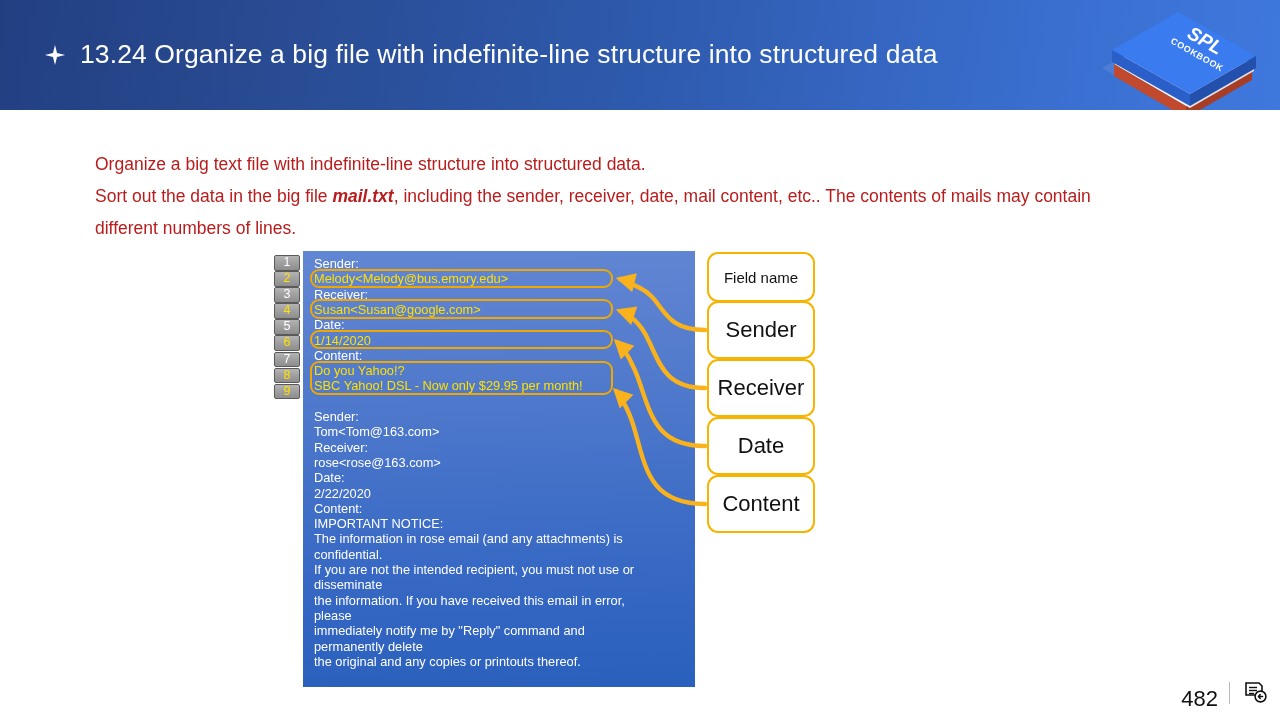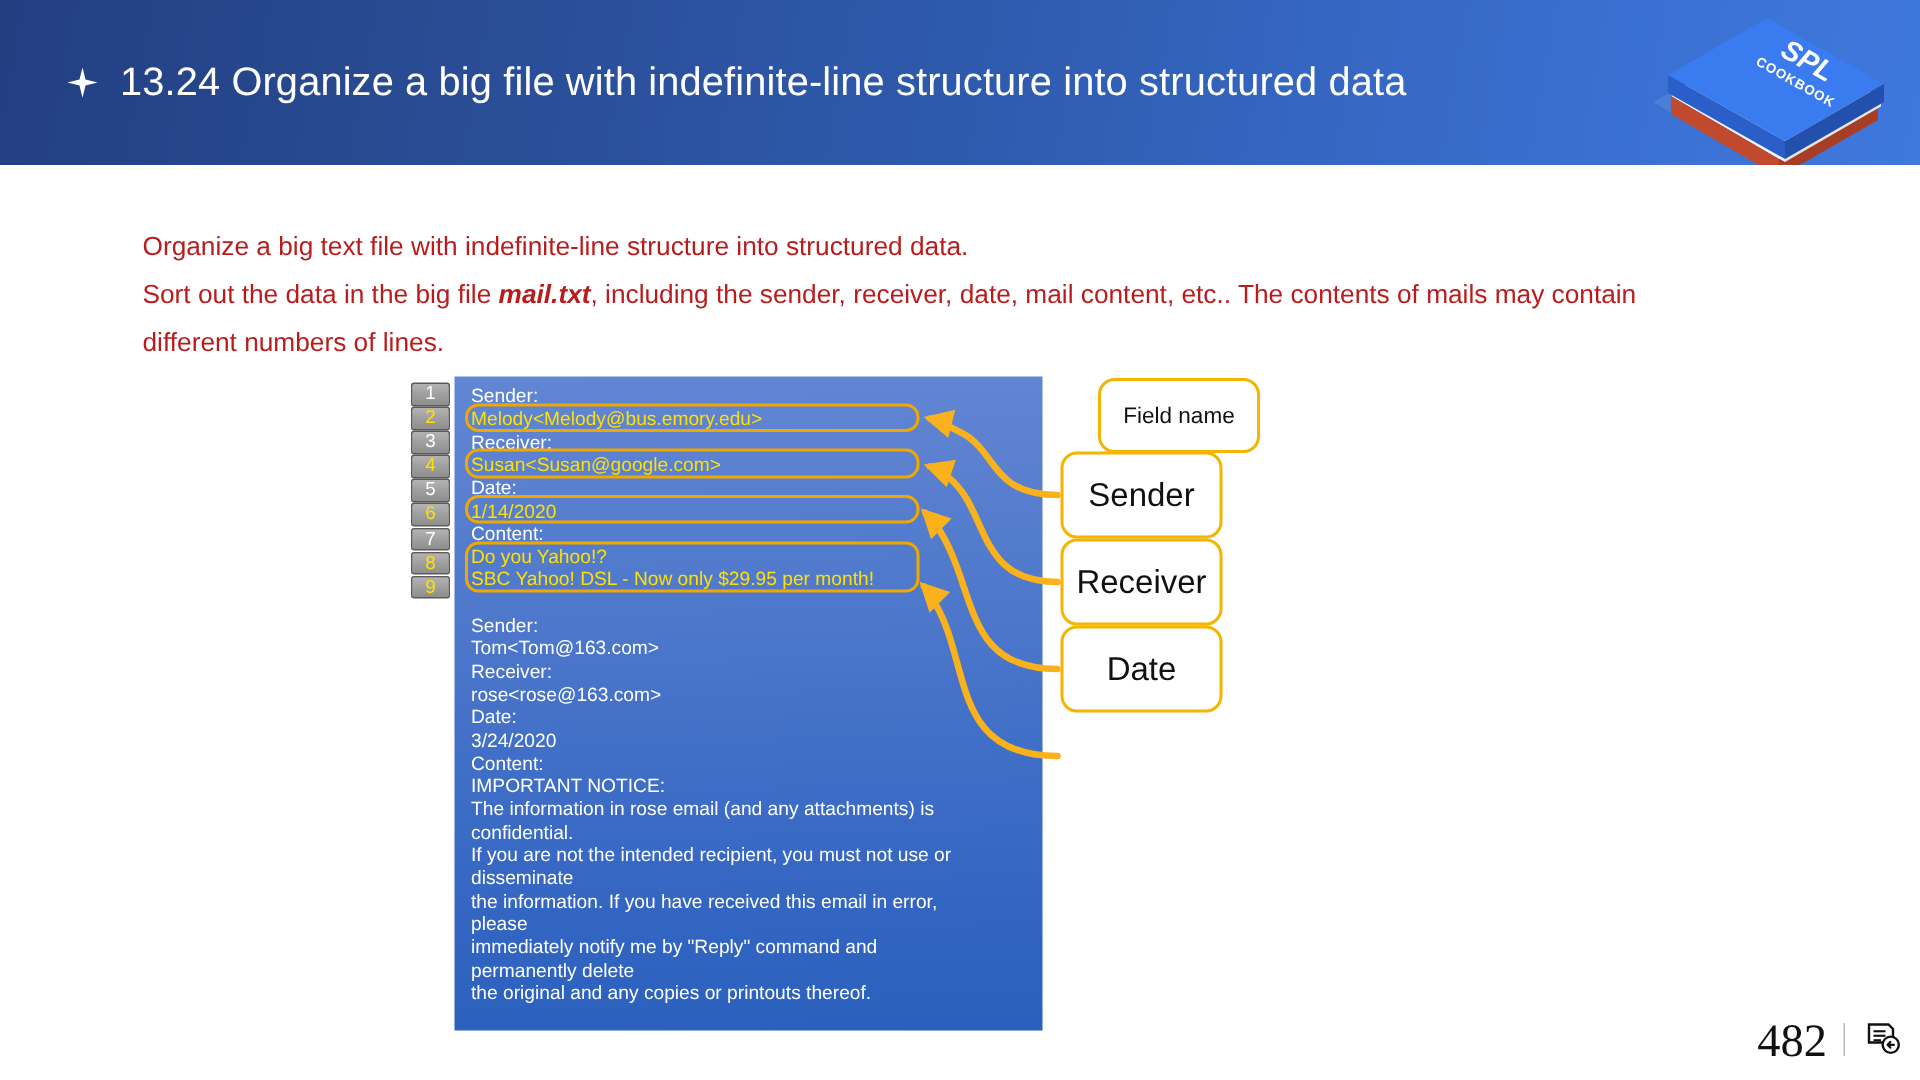--- a/index.html
+++ b/index.html
@@ -129,42 +129,42 @@
     position: absolute;
     background: #ffffff;
     border: 2.6px solid #f4b400;
     border-radius: 11px;
     display: flex;
     align-items: center;
     justify-content: center;
     color: #111111;
     font-family: "Liberation Sans", sans-serif;
   }
-  #legend-field  { left: 707px; top: 252px; width: 108px; height: 50px; font-size: 15px; margin-left: 25px; }
+  #legend-field  { left: 707px; top: 252px; width: 108px; height: 50px; font-size: 15px; }
   #legend-sender { left: 707px; top: 301px; width: 108px; height: 58px; font-size: 22px; }
   #legend-recv   { left: 707px; top: 359px; width: 108px; height: 58px; font-size: 22px; }
   #legend-date   { left: 707px; top: 417px; width: 108px; height: 58px; font-size: 22px; }
   #legend-cont   { left: 707px; top: 475px; width: 108px; height: 58px; font-size: 22px; }
 
   
   #arrows {
     position: absolute;
     left: 0; top: 0;
     width: 1280px; height: 720px;
     pointer-events: none;
   }
 
   
   #page-num {
     position: absolute;
     right: 62px;
     bottom: 8px;
-    font-size: 31px;
+    font-size: 22px;
     color: #111111;
-    font-family: Liberation Serif, serif;
+    font-family: Liberation Sans, sans-serif;
   }
   #footer-sep {
     position: absolute;
     right: 50px;
     bottom: 16px;
     width: 1px;
     height: 22px;
     background: #b9b9b9;
   }
   #footer-icon {
@@ -236,21 +236,21 @@
       <div class="mline" style="top: 66.2px;">Date:</div>
       <div class="mline y" style="top: 81.5px;">1/14/2020</div>
       <div class="mline" style="top: 96.8px;">Content:</div>
       <div class="mline y" style="top: 112.1px;">Do you Yahoo!?</div>
       <div class="mline y" style="top: 127.4px;">SBC Yahoo! DSL - Now only $29.95 per month!</div>
       <div class="mline" style="top: 158px;">Sender:</div>
       <div class="mline" style="top: 173.3px;">Tom&lt;Tom@163.com&gt;</div>
       <div class="mline" style="top: 188.6px;">Receiver:</div>
       <div class="mline" style="top: 203.9px;">rose&lt;rose@163.com&gt;</div>
       <div class="mline" style="top: 219.2px;">Date:</div>
-      <div class="mline" style="top: 234.5px;">3/24/2020</div>
+      <div class="mline" style="top: 234.5px;">2/22/2020</div>
       <div class="mline" style="top: 249.8px;">Content:</div>
       <div class="mline" style="top: 265.1px;">IMPORTANT NOTICE:</div>
       <div class="mline" style="top: 280.4px;">The information in rose email (and any attachments) is</div>
       <div class="mline" style="top: 295.7px;">confidential.</div>
       <div class="mline" style="top: 311px;">If you are not the intended recipient, you must not use or</div>
       <div class="mline" style="top: 326.3px;">disseminate</div>
       <div class="mline" style="top: 341.6px;">the information. If you have received this email in error,</div>
       <div class="mline" style="top: 356.9px;">please</div>
       <div class="mline" style="top: 372.2px;">immediately notify me by "Reply" command and</div>
       <div class="mline" style="top: 387.5px;">permanently delete</div>
@@ -266,20 +266,23 @@
   </div>
   <div class="legend" id="legend-sender">
     <span>Sender</span>
   </div>
   <div class="legend" id="legend-recv">
     <span>Receiver</span>
   </div>
   <div class="legend" id="legend-date">
     <span>Date</span>
   </div>
+  <div class="legend" id="legend-cont">
+    <span>Content</span>
+  </div>
 
   <svg id="arrows" viewBox="0 0 1280 720">
     <defs>
       <marker id="ah" markerWidth="5" markerHeight="5" refX="3.6" refY="2.5" orient="auto" markerUnits="strokeWidth">
         <path d="M0.2,0.3 L4.6,2.5 L0.2,4.7 Z" fill="#f9b21b"></path>
       </marker>
     </defs>
     <g fill="none" stroke="#f9b21b" stroke-width="4.4" stroke-linecap="round" marker-end="url(#ah)">
 
       <path d="M705,330 C 660,330 665,300 640,288 C 628,282 624,280 620,279"></path>

